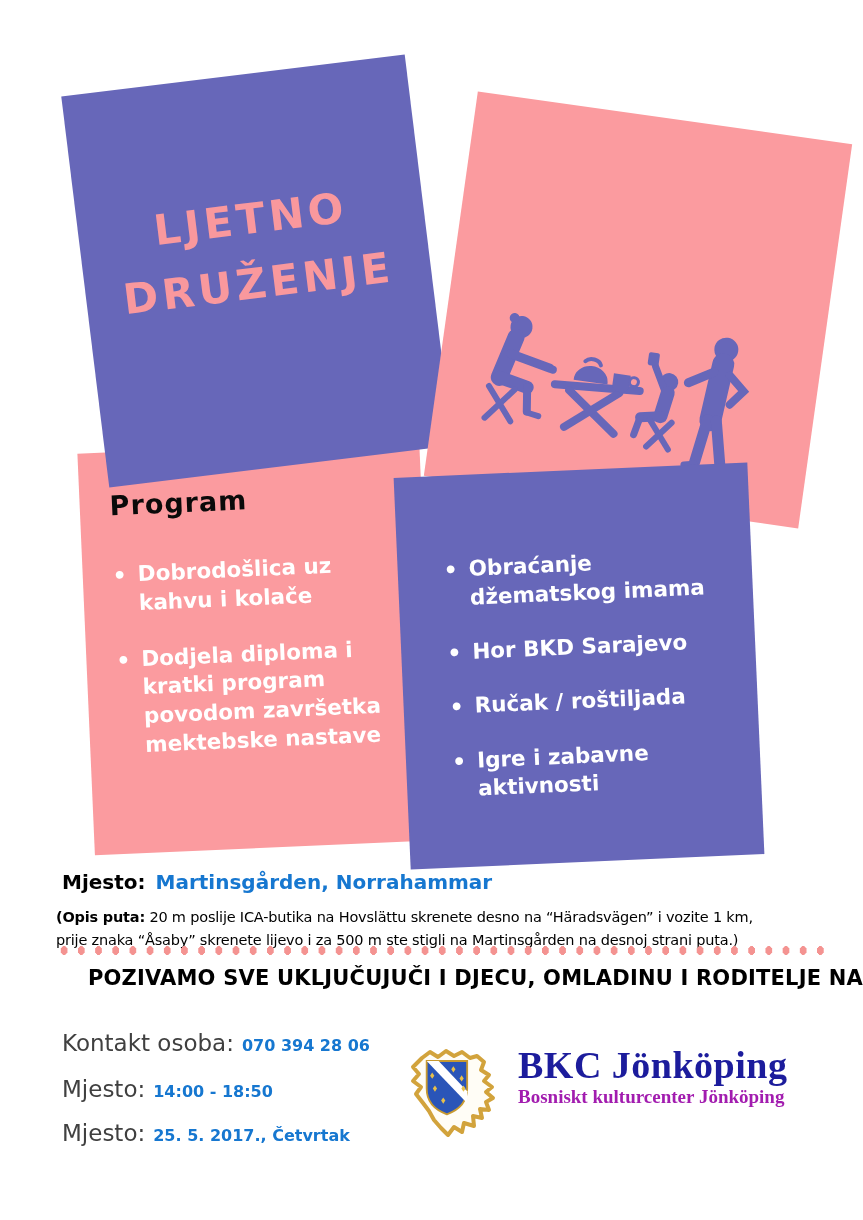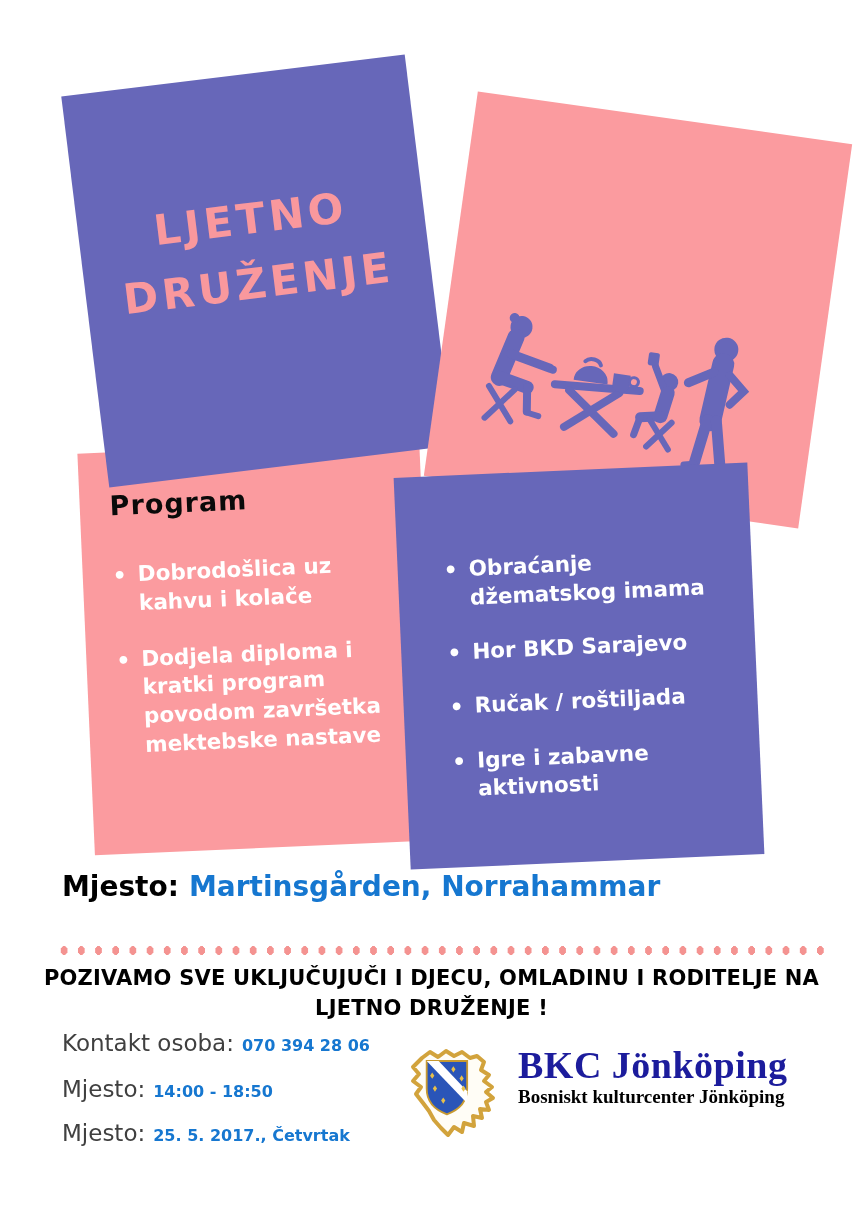--- a/index.html
+++ b/index.html
@@ -40,49 +40,49 @@
   .program-card .bullets{margin-top:40px;gap:27px;}
   .agenda-card{
     left:402px;top:470px;width:354px;height:392px;background:var(--purple);
     transform:rotate(-2.5deg);z-index:4;padding:80px 40px 0 46px;
   }
   .agenda-card .bullets{gap:25px;}
   .bullet-item{display:flex;gap:11px;color:#fff;font-size:21.5px;font-weight:bold;line-height:1.34;}
   .bdot{flex:0 0 14px;font-size:22px;}
   .btxt{display:block;}
 
-  .location-row{position:absolute;left:62px;top:870px;font-size:28px;font-weight:bold;white-space:nowrap;}
+  .location-row{position:absolute;left:62px;top:870px;font-size:20px;font-weight:bold;white-space:nowrap;}
   .location-row .val{color:var(--blue);margin-left:10px;}
 
   .directions{position:absolute;left:56px;top:906px;width:780px;font-size:14.5px;letter-spacing:-0.2px;line-height:1.6;color:#000;}
   .directions .lbl{font-weight:bold;}
   .directions div{white-space:nowrap;}
 
   .dots-row{
     position:absolute;left:56px;top:944px;width:772px;height:13px;
     background-image:radial-gradient(ellipse 3.6px 4.6px at 8px 6.5px,var(--dot) 98%,rgba(255,255,255,0) 100%);
     background-size:17.2px 13px;background-repeat:repeat-x;
   }
 
   .invitation{
-    position:absolute;left:0;top:964px;width:863px;text-align:center;
+    position:absolute;left:0;top:964px;width:863px;text-align:right;
     font-size:21px;font-weight:bold;line-height:1.42;letter-spacing:0.2px;color:#000;
   }
 
   .detail-row{position:absolute;left:62px;white-space:nowrap;}
   .detail-row .lbl{font-size:23px;color:#404040;}
   .detail-row .val{font-size:16px;font-weight:bold;color:var(--blue);margin-left:8px;}
   .row-contact{top:1030px;}
   .row-time{top:1076px;}
   .row-date{top:1120px;}
 
   .logo-mark{position:absolute;left:396px;top:1042px;}
   .logo-text{position:absolute;left:518px;top:1046px;font-family:"Liberation Serif","DejaVu Serif",serif;color:var(--navy);}
   .logo-title{font-size:38px;font-weight:bold;letter-spacing:0.5px;line-height:1.05;}
-  .logo-sub{font-size:19px;font-weight:bold;line-height:1.14;color:#000000;}
+  .logo-sub{font-size:19px;font-weight:bold;line-height:1.14;color:#a21caf;}
 </style>
 </head>
 <body>
 
 <div class="page">
 
   <div class="card title-card">
     <div class="title-text">
       <div>LJETNO</div>
       <div>DRUŽENJE</div>
@@ -173,26 +173,29 @@
           <span class="bdot">•</span>
           <span class="btxt">Igre i zabavne aktivnosti</span>
         </div>
       </div>
   </div>
 
   <div class="location-row">
     <span class="lbl">Mjesto:</span><span class="val">Martinsgården, Norrahammar</span>
   </div>
 
+  <div class="directions">
+    <div><span class="lbl">(Opis puta:</span><span> 20 m poslije ICA-butika na Hovslättu skrenete desno na “Häradsvägen” i vozite 1 km,</span></div>
+    <div>prije znaka “Åsaby” skrenete lijevo i za 500 m ste stigli na Martinsgården na desnoj strani puta.)</div>
+  </div>
 
   <div class="dots-row"></div>
 
   <div class="invitation">
     <div>POZIVAMO SVE UKLJUČUJUČI I DJECU, OMLADINU I RODITELJE NA</div>
-    <div>LJETNO DRUŽENJE !</div>
   </div>
 
   <div class="detail-row row-contact">
     <span class="lbl">Kontakt osoba:</span><span class="val">070 394 28 06</span>
   </div>
   <div class="detail-row row-time">
     <span class="lbl">Mjesto:</span><span class="val">14:00 - 18:50</span>
   </div>
   <div class="detail-row row-date">
     <span class="lbl">Mjesto:</span><span class="val">25. 5. 2017., Četvrtak</span>

